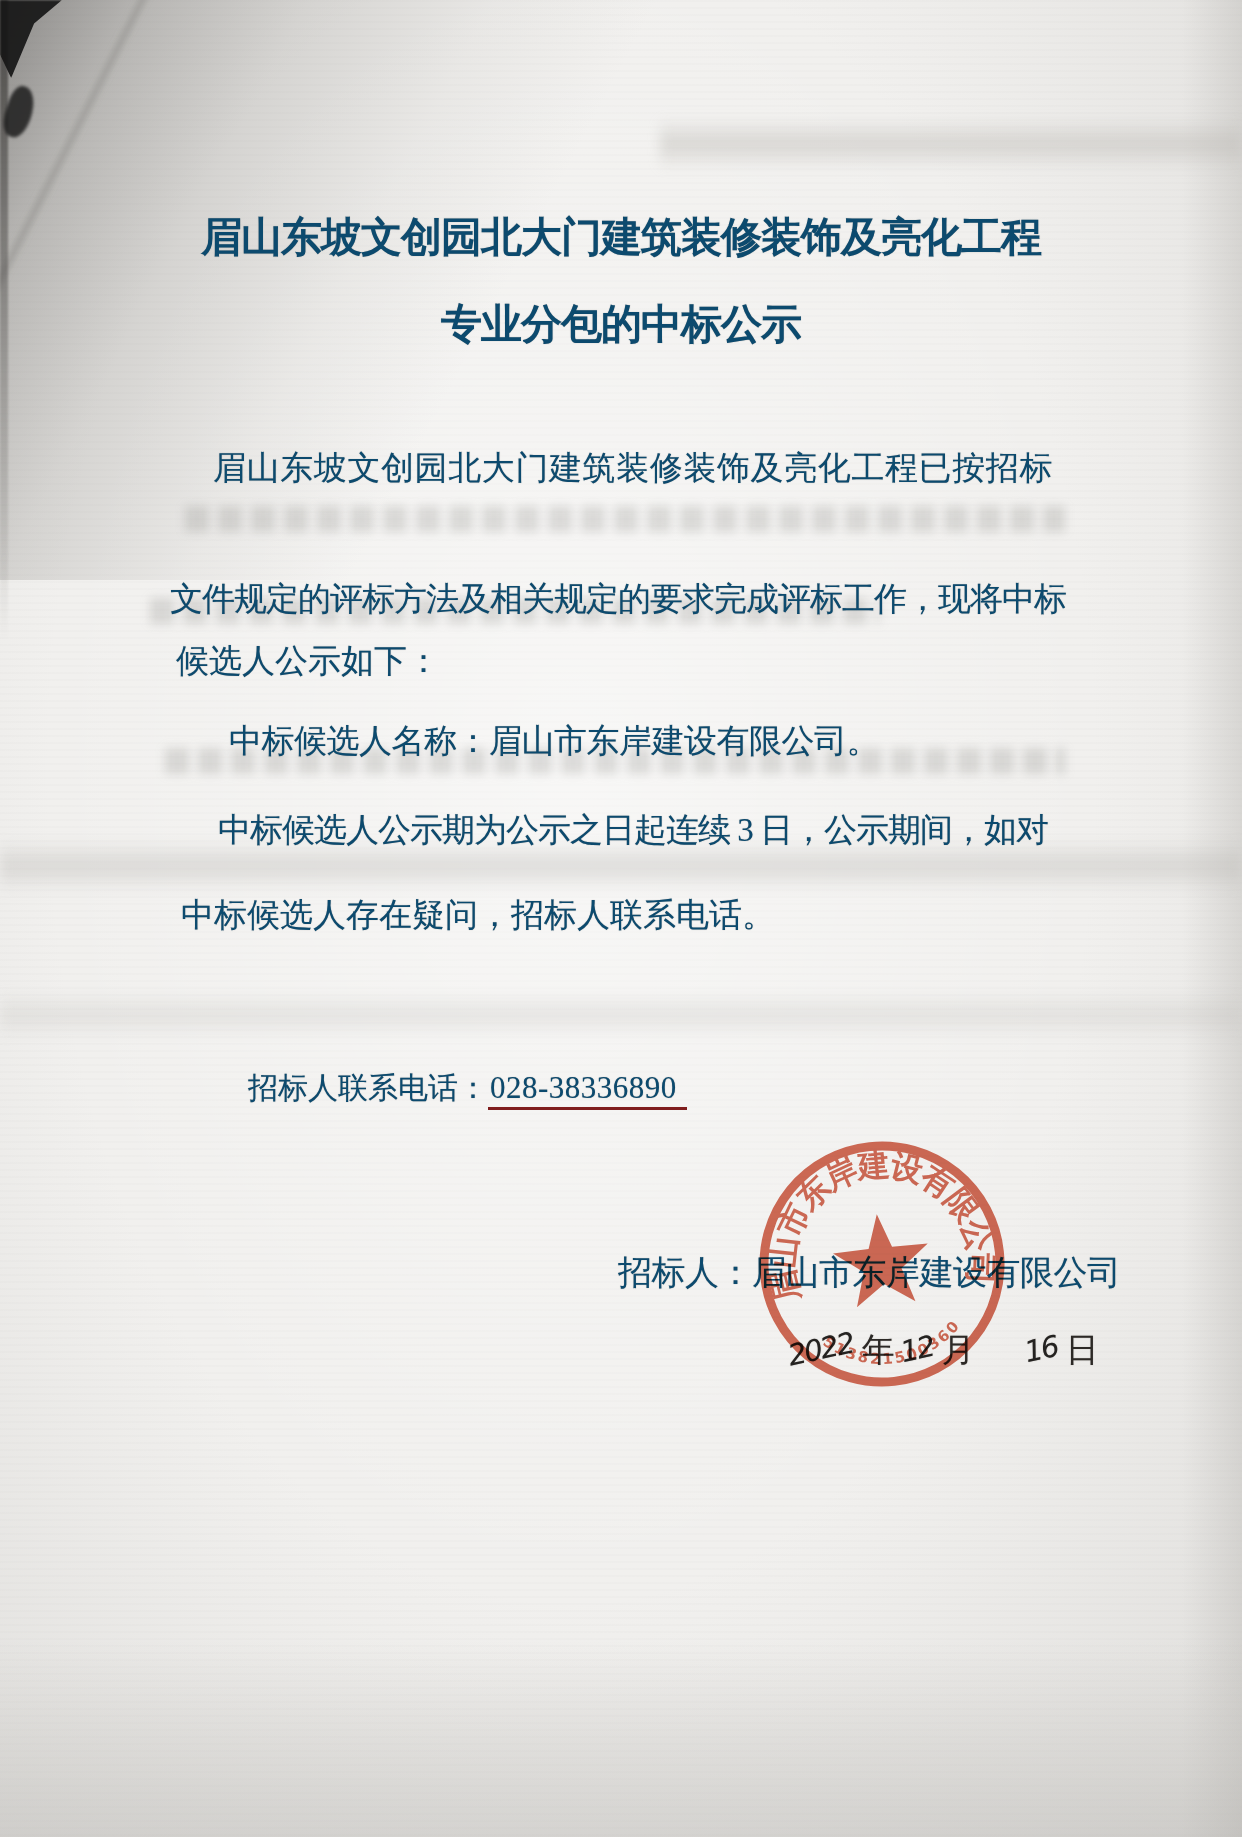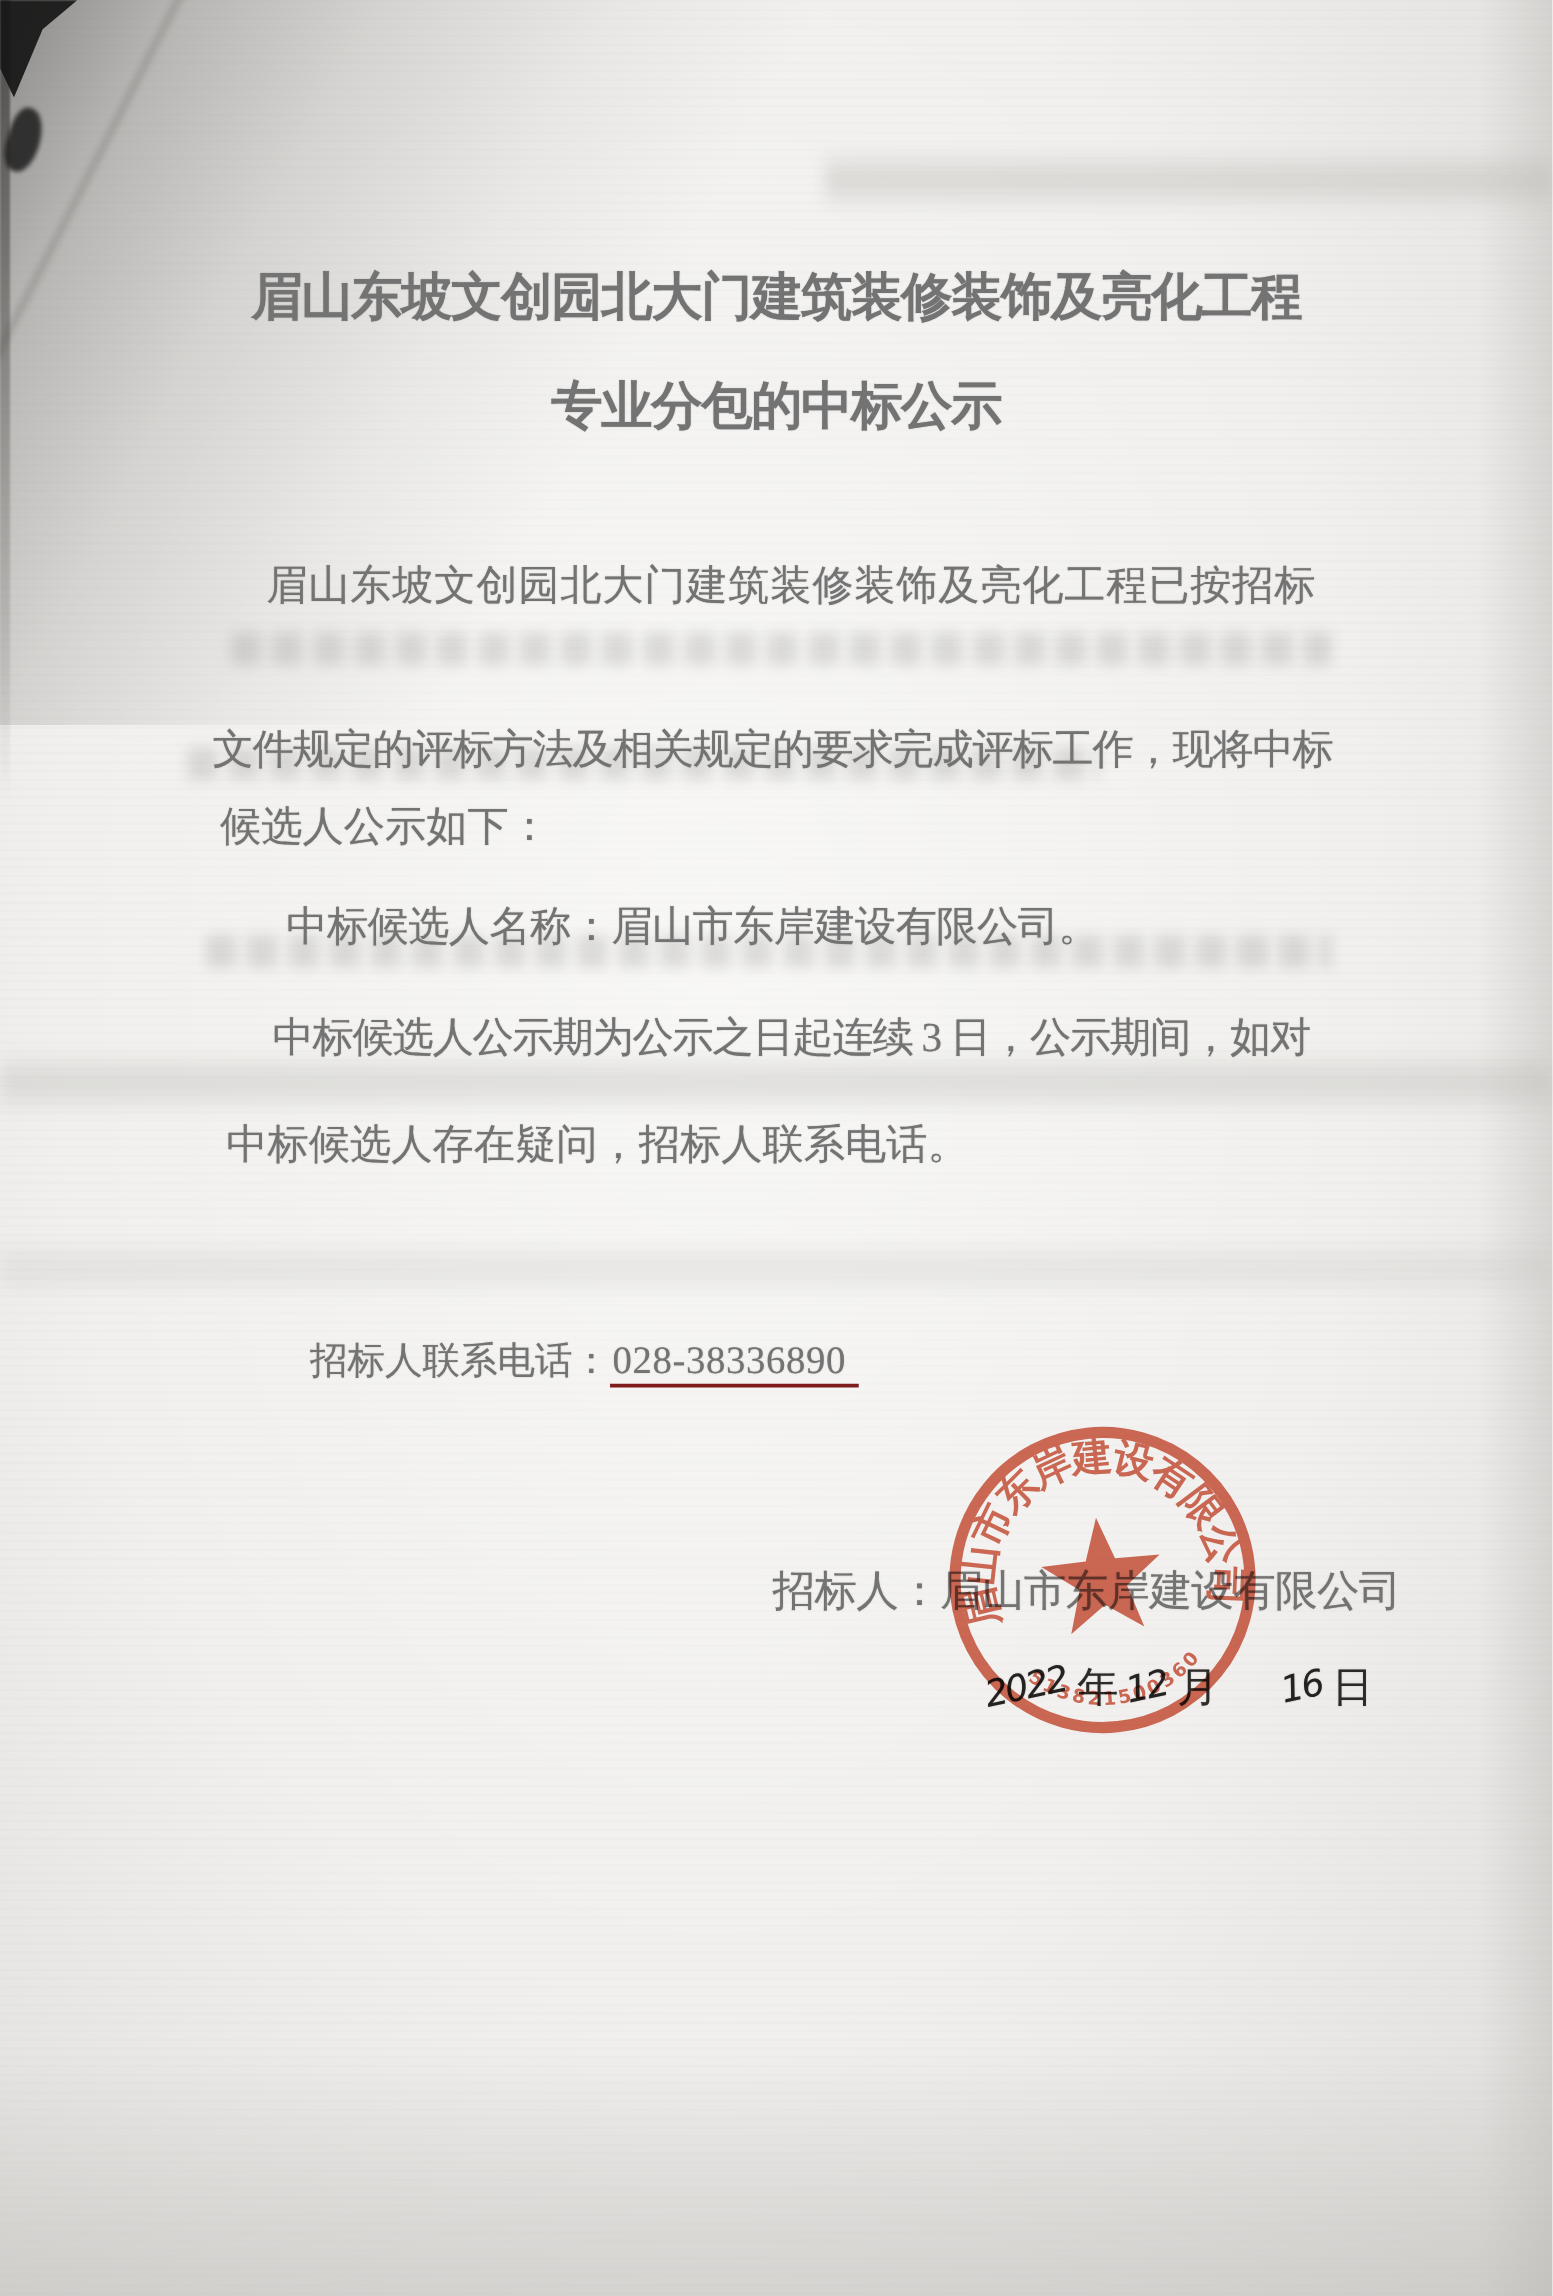--- a/index.html
+++ b/index.html
@@ -56,21 +56,21 @@
     background:linear-gradient(270deg, rgba(180,178,174,0.35), transparent);}
   .ghost{
     position:absolute;z-index:1;height:26px;pointer-events:none;
     background:repeating-linear-gradient(90deg, rgba(125,123,120,0.22) 0 24px, transparent 24px 33px);
     filter:blur(5px);
   }
   .ghost-1{left:185px;top:506px;width:880px;}
   .ghost-2{left:150px;top:598px;width:730px;}
   .ghost-3{left:165px;top:748px;width:900px;}
   
-  .doc-text{position:absolute;z-index:2;color:#737373;white-space:nowrap;
+  .doc-text{position:absolute;z-index:2;color:#0c4a6e;white-space:nowrap;
     text-shadow:0 0 1px rgba(70,66,62,0.45);}
   .title-line{left:0;width:1242px;text-align:center;font-size:41px;font-weight:600;letter-spacing:-1px;}
   .title-1{top:210px;}
   .title-2{top:297px;}
   .body-line{font-size:33px;}
   .bl1{left:213px;top:446px;letter-spacing:0.6px;}
   .bl2{left:170px;top:538px;letter-spacing:-1px;margin-top:39px;}
   .bl3{left:176px;top:639px;}
   .bl4{left:229px;top:719px;letter-spacing:-0.5px;}
   .bl5{left:218px;top:808px;letter-spacing:-1px;text-align:center;}

